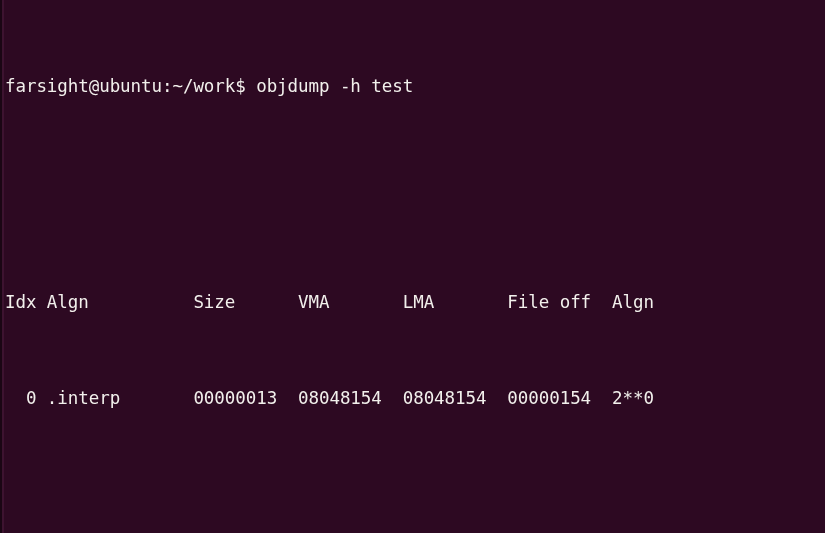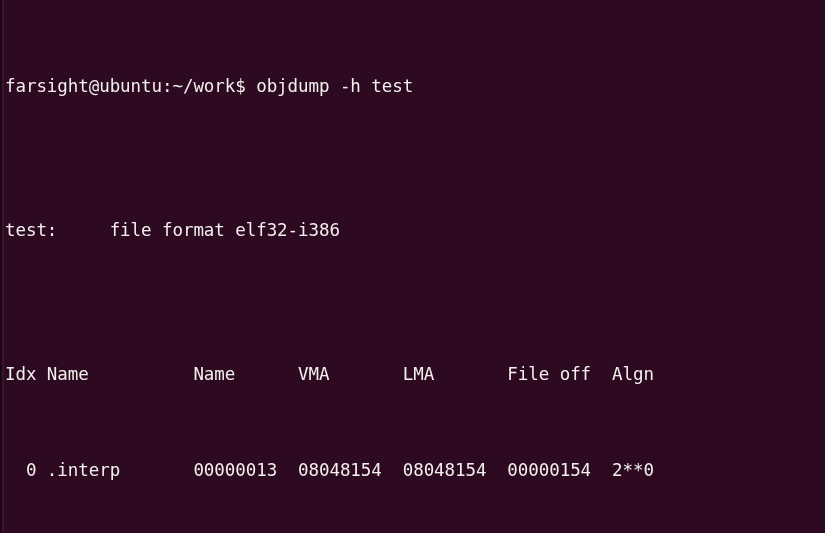--- a/index.html
+++ b/index.html
@@ -71,23 +71,22 @@
 
 <div id="terminal">
 
   <div id="left-edge"></div>
   <div id="left-edge-inner"></div>
 
   <div id="screen">
 
     <div class="line">farsight@ubuntu:~/work$ objdump -h test</div>
     <div class="line blank"></div>
-    <div class="line">test:     file format elf32-i386</div>
     <div class="line blank"></div>
-    <div class="line">Idx Name          Name      VMA       LMA       File off  Algn</div>
+    <div class="line">Idx Algn          Size      VMA       LMA       File off  Algn</div>
 
     <div class="line">  0 .interp       00000013  08048154  08048154  00000154  2**0</div>
     
     
     
     
     
     
     
     

